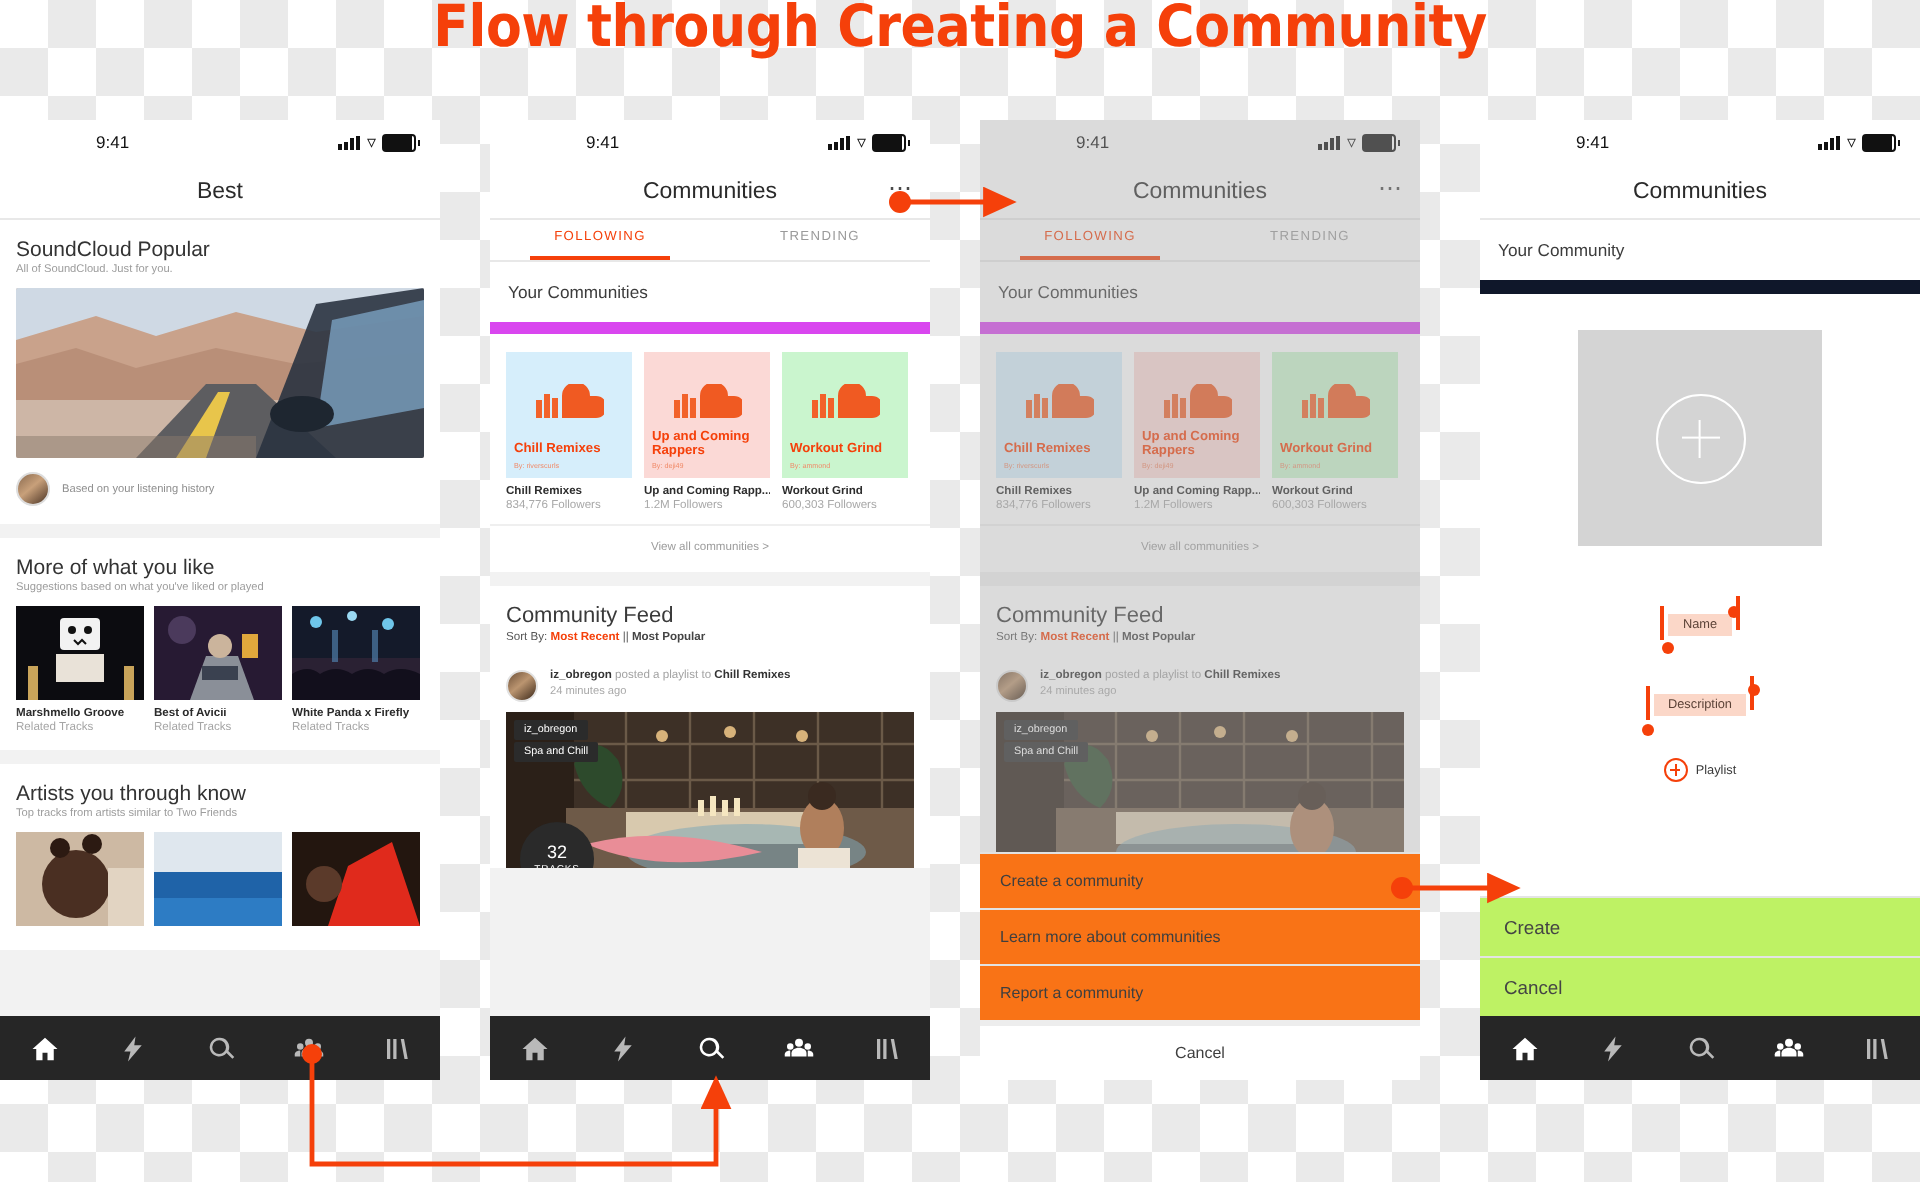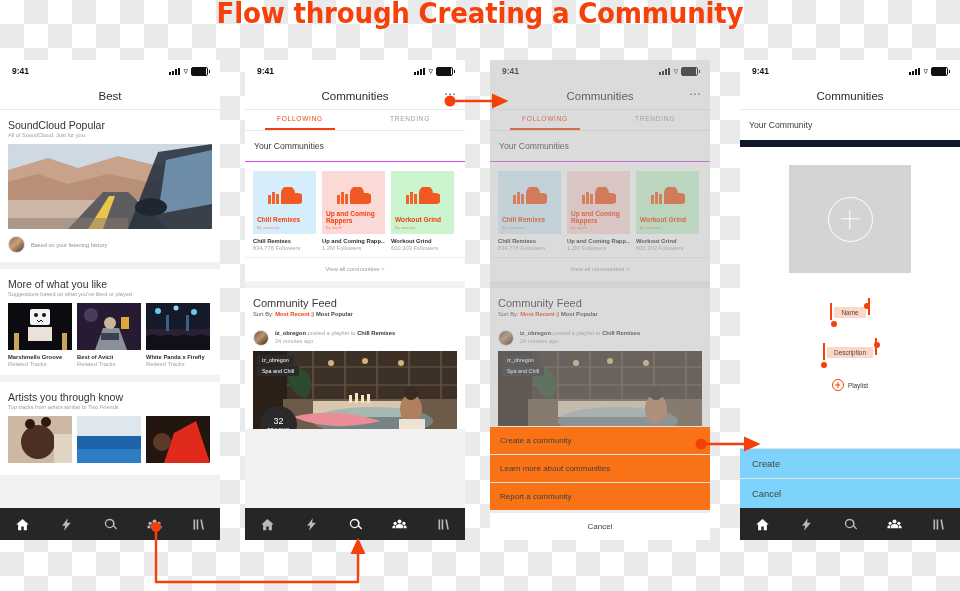--- a/index.html
+++ b/index.html
@@ -17,21 +17,21 @@
     position:absolute;left:0;top:-4px;width:960px;text-align:center;
     font-size:29px;font-weight:bold;color:#f5400a;letter-spacing:-0.2px;
     font-family:"DejaVu Sans Condensed","Liberation Sans",sans-serif;
   }
   .phone{position:absolute;top:60px;width:220px;height:480px;background:#fff;overflow:hidden;}
   #p1{left:0;}
   #p2{left:245px;}
   #p3{left:490px;}
   #p4{left:740px;}
   .statusbar{height:22px;display:flex;align-items:center;justify-content:space-between;padding:0 12px;background:#fff;}
-  .st-time{font-size:8.5px;font-weight:bold;color:#111;}
+  .st-time{font-size:8.5px;font-weight:normal;color:#111;margin-left:36px;}
   .st-right{display:flex;align-items:center;gap:3px;}
   .bars{display:flex;align-items:flex-end;gap:1px;height:8px;}
   .bars i{display:block;width:2px;background:#111;}
   .bars i:nth-child(1){height:3px}.bars i:nth-child(2){height:4.5px}
   .bars i:nth-child(3){height:6px}.bars i:nth-child(4){height:7.5px}
   .wifi{font-size:9px;color:#111;line-height:1;}
   .batt{width:15px;height:7px;border:1px solid #111;border-radius:2px;position:relative;}
   .batt::after{content:"";position:absolute;right:-3px;top:2px;width:1.5px;height:3px;background:#111;}
   .batt i{display:block;height:100%;background:#111;width:92%;}
   .navtitle{height:27px;display:flex;align-items:center;justify-content:center;position:relative;background:#fff;
@@ -51,21 +51,21 @@
   .byline span{font-size:5.6px;color:#8f8f8f;}
   .thumbs{display:flex;gap:5px;padding:0 8px 8px;}
   .th{width:64px;}
   .th .img{width:64px;height:47px;display:block;}
   .th .t1{font-size:5.8px;color:#2b2b2b;font-weight:bold;margin-top:4px;white-space:nowrap;overflow:hidden;}
   .th .t2{font-size:5.8px;color:#a5a5a5;margin-top:1px;}
   .tabbar{position:absolute;left:0;bottom:0;width:100%;height:32px;background:#262626;display:flex;align-items:center;}
   .tabbar .ti{flex:1;display:flex;align-items:center;justify-content:center;}
   .tabbar svg{width:15px;height:15px;fill:#ffffff;}
   .tabbar .dim svg{fill:#b9b9b9;}
-  .yc{font-size:8.6px;color:#3c3c3c;padding:10px 9px;background:#fff;border-bottom:1px solid #d946ef;}
+  .yc{font-size:8.6px;color:#3c3c3c;padding:10px 9px;background:#fff;border-bottom:6px solid #d946ef;}
   .comrow{display:flex;gap:6px;padding:9px 8px 6px;background:#fff;}
   .com{width:63px;}
   .com .tile{width:63px;height:63px;position:relative;overflow:hidden;}
   .com .tile .cname{position:absolute;left:4px;bottom:10px;font-size:6.6px;font-weight:bold;color:#f5400a;line-height:7.6px;}
   .com .tile .cby{position:absolute;left:4px;bottom:4px;font-size:3.6px;color:#f08b6a;}
   .com .n{font-size:5.8px;color:#2d2d2d;font-weight:bold;margin-top:4px;white-space:nowrap;overflow:hidden;}
   .com .f{font-size:5.8px;color:#a8a8a8;margin-top:1px;}
   .cloud{position:absolute;left:50%;top:16px;transform:translateX(-50%);}
   .viewall{text-align:center;font-size:5.8px;color:#9c9c9c;padding:8px 0 9px;background:#fff;border-top:1px solid #efefef;}
   .feed-h{font-size:11px;color:#3a3a3a;padding:9px 8px 0;}
@@ -94,21 +94,21 @@
   .fld{margin:0 auto;text-align:center;}
   .lbl{display:inline-block;background:#fbd7c8;color:#5c4338;font-size:6.4px;padding:2px 7px;position:relative;}
   .lbl::before,.lbl::after{content:"";position:absolute;width:1.6px;height:17px;background:#f5400a;}
   .lbl::before{left:-4px;top:-4px;}
   .lbl::after{right:-4px;top:-9px;}
   .playlist{display:flex;align-items:center;justify-content:center;gap:4px;font-size:6.4px;color:#3a3a3a;}
   .pcirc{width:10px;height:10px;border-radius:50%;border:1px solid #f5400a;position:relative;}
   .pcirc::before,.pcirc::after{content:"";position:absolute;background:#f5400a;}
   .pcirc::before{left:50%;top:2px;width:1px;height:5.5px;transform:translateX(-50%);}
   .pcirc::after{top:50%;left:2px;height:1px;width:5.5px;transform:translateY(-50%);}
-  .act{font-size:9.4px;color:#444;padding:9px 12px;border-top:1px solid #e4e4e4;background:#7dd3fc;}
+  .act{font-size:9.4px;color:#444;padding:9px 12px;border-top:1px solid #e4e4e4;background:#bef264;}
   svg.ann{position:absolute;left:0;top:0;width:960px;height:591px;pointer-events:none;overflow:visible;}
 </style>
 </head>
 <body>
 
 <div class="title">Flow through Creating a Community</div>
 
 <div class="phone" id="p1">
   <div class="statusbar">
     <div class="st-time">9:41</div>

